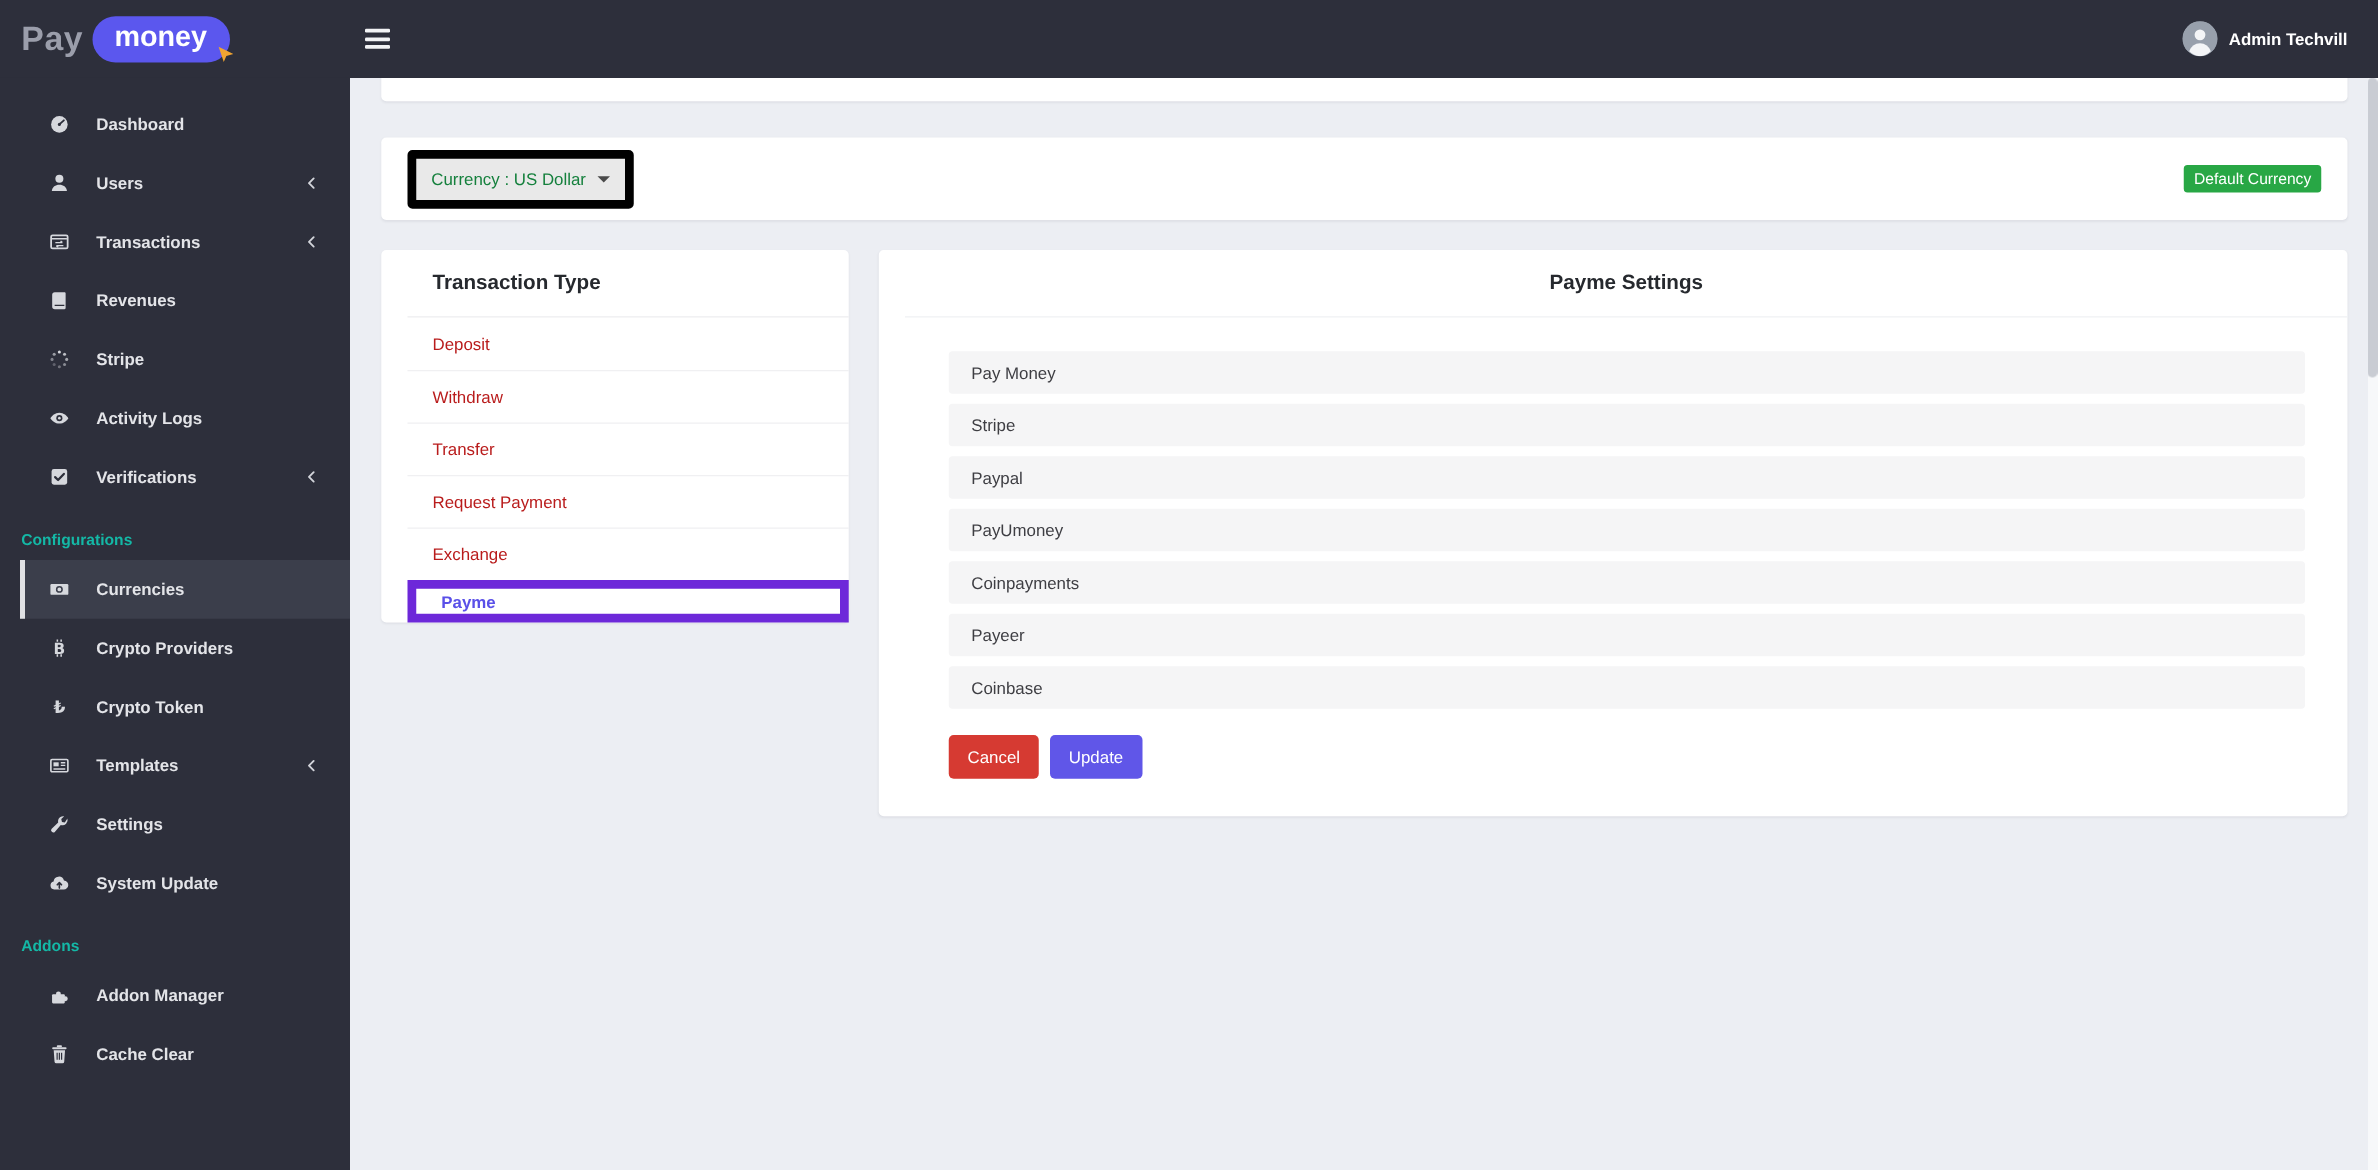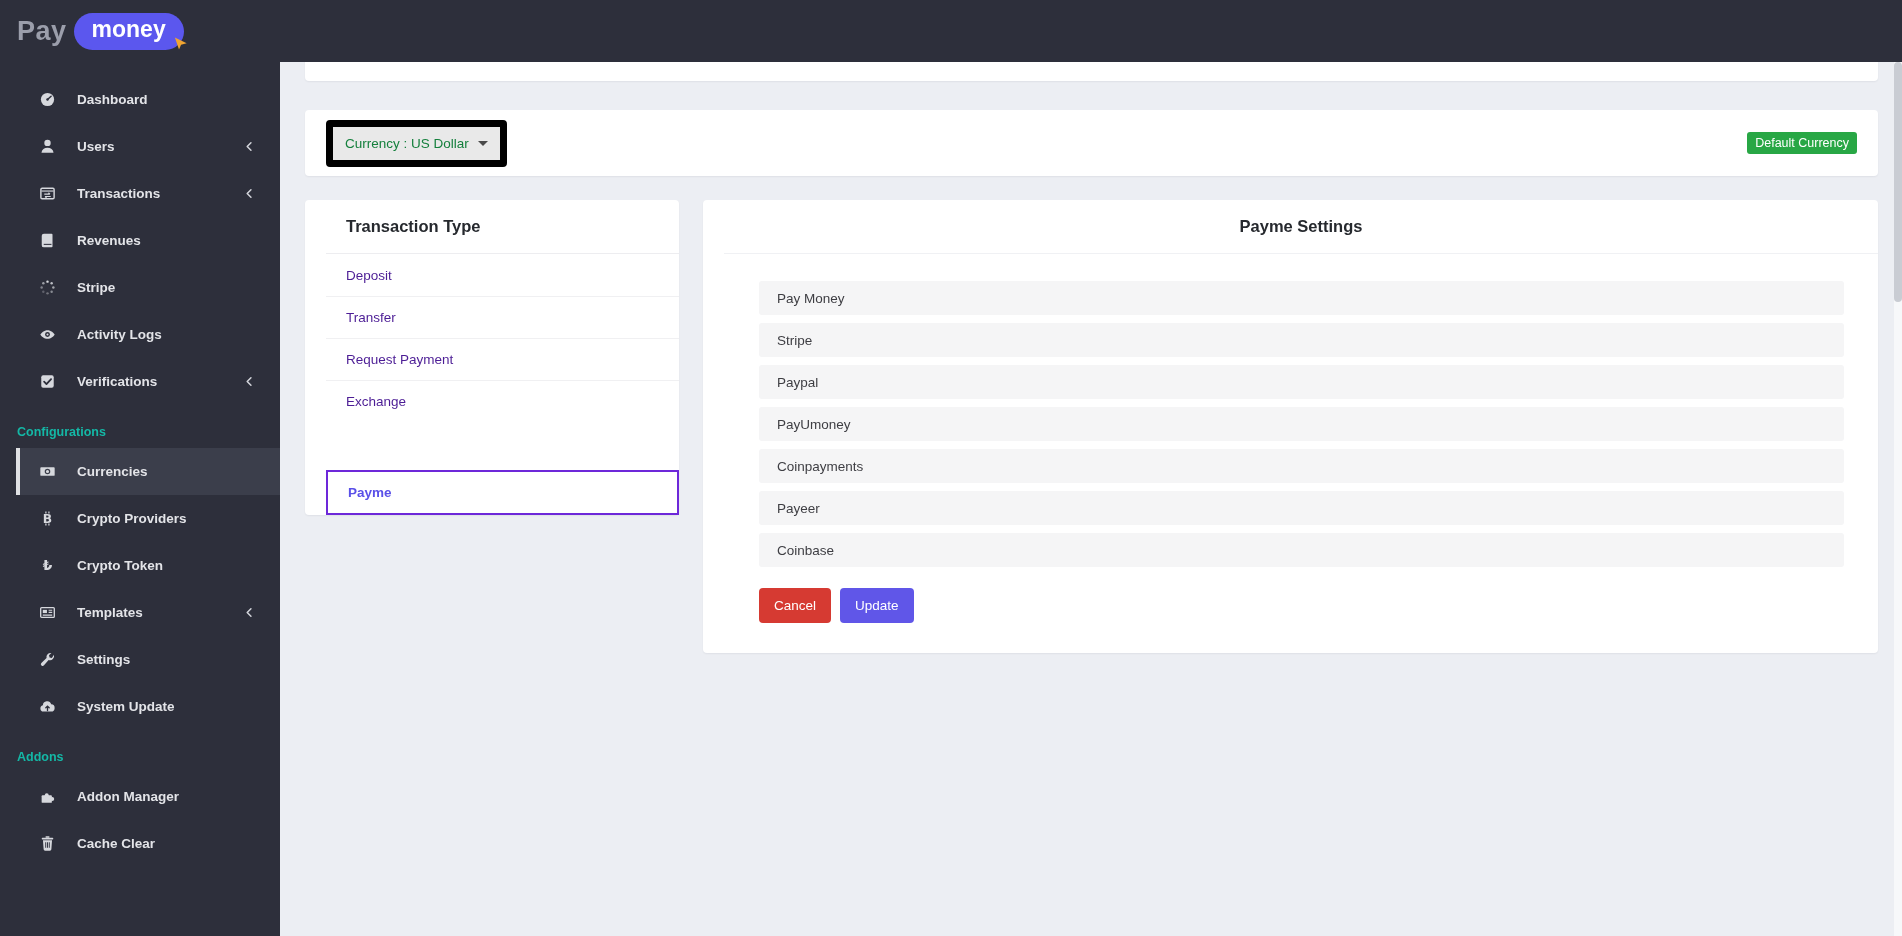--- a/index.html
+++ b/index.html
@@ -78,25 +78,25 @@
   }
 
   .panels { display: flex; gap: 24px; margin-top: 24px; align-items: flex-start; }
 
   
   .tx-card { width: 374px; flex: none; }
   .tx-head { padding: 17px 20px; border-bottom: 1px solid #ededf0; }
   .tx-title { font-size: 16.5px; font-weight: bold; color: #26292e; }
   .tx-item {
     display: flex; align-items: center; height: 42px; padding: 0 20px;
-    font-size: 13.5px; color: #4c1d95; border-top: 1px solid #f0f0f2; cursor: pointer;
+    font-size: 13.5px; color: #b91c1c; border-top: 1px solid #f0f0f2; cursor: pointer;
   }
   .tx-item:first-child { border-top: none; }
   .tx-item.active { color: #5a50e8; font-weight: bold; }
-  .tx-item.highlighted { border: 2px solid #6d28d9; height: 45px; margin-top: 48px; }
+  .tx-item.highlighted { border: 7px solid #6d28d9; height: 34px; }
 
   
   .gw-card { flex: 1; }
   .gw-head { padding: 17px; border-bottom: 1px solid #f0f1f4; text-align: center; }
   .gw-title { font-size: 16.5px; font-weight: bold; color: #26292e; }
   .gw-body { padding: 27px 34px 30px 35px; }
   .gw-row {
     background: #f5f5f6; border-radius: 3px; height: 34px; display: flex;
     align-items: center; padding: 0 18px; font-size: 13.5px; color: #3e3e43;
     margin-bottom: 8px; cursor: pointer;
@@ -120,20 +120,37 @@
   <div class="brand">
     <span class="brand-pay">Pay</span>
     <span class="brand-pill">
       <span>money</span>
       <span class="brand-cursor">
         <svg viewBox="0 0 16 16" width="15" height="15">
             <path fill="#f0a431" d="M2 1.5l4.4 13 2.2-5.2 6-1.6z"></path>
           </svg>
       </span>
     </span>
+  </div>
+  <div class="topbar-main">
+    <div class="hamburger">
+      <span></span>
+        <span></span>
+        <span></span>
+    </div>
+    <div class="topbar-user">
+      <span class="avatar">
+        <svg viewBox="0 0 24 24" width="28" height="28">
+            <circle cx="12" cy="12" r="12" fill="#98a0ac"></circle>
+            <circle cx="12" cy="9.3" r="3.7" fill="#f4f5f7"></circle>
+            <path d="M4.6 20.6a7.7 7.7 0 0 1 14.8 0A11.9 11.9 0 0 1 12 24a11.9 11.9 0 0 1-7.4-3.4z" fill="#f4f5f7"></path>
+          </svg>
+      </span>
+      <span class="user-name">Admin Techvill</span>
+    </div>
   </div>
 </div>
 
 <nav class="sidebar">
     <a class="side-item" href="#">
       <span class="side-icon">
         <svg viewBox="0 0 18 18" width="17" height="17">
           <circle cx="9" cy="9" r="7" fill="currentColor"></circle>
           <path d="M9 9l3.8-3.4" stroke="#2d2f3b" stroke-width="1.6" stroke-linecap="round"></path>
           <circle cx="9" cy="9" r="1.3" fill="#2d2f3b"></circle>
@@ -323,20 +340,23 @@
 
     <div class="card tx-card">
       <div class="tx-head">
         <span class="tx-title">Transaction Type</span>
       </div>
       <div>
           <div class="tx-item">
             <span class="tx-label">Deposit</span>
           </div>
           <div class="tx-item">
+            <span class="tx-label">Withdraw</span>
+          </div>
+          <div class="tx-item">
             <span class="tx-label">Transfer</span>
           </div>
           <div class="tx-item">
             <span class="tx-label">Request Payment</span>
           </div>
           <div class="tx-item">
             <span class="tx-label">Exchange</span>
           </div>
           <div class="tx-item active highlighted">
             <span class="tx-label">Payme</span>

